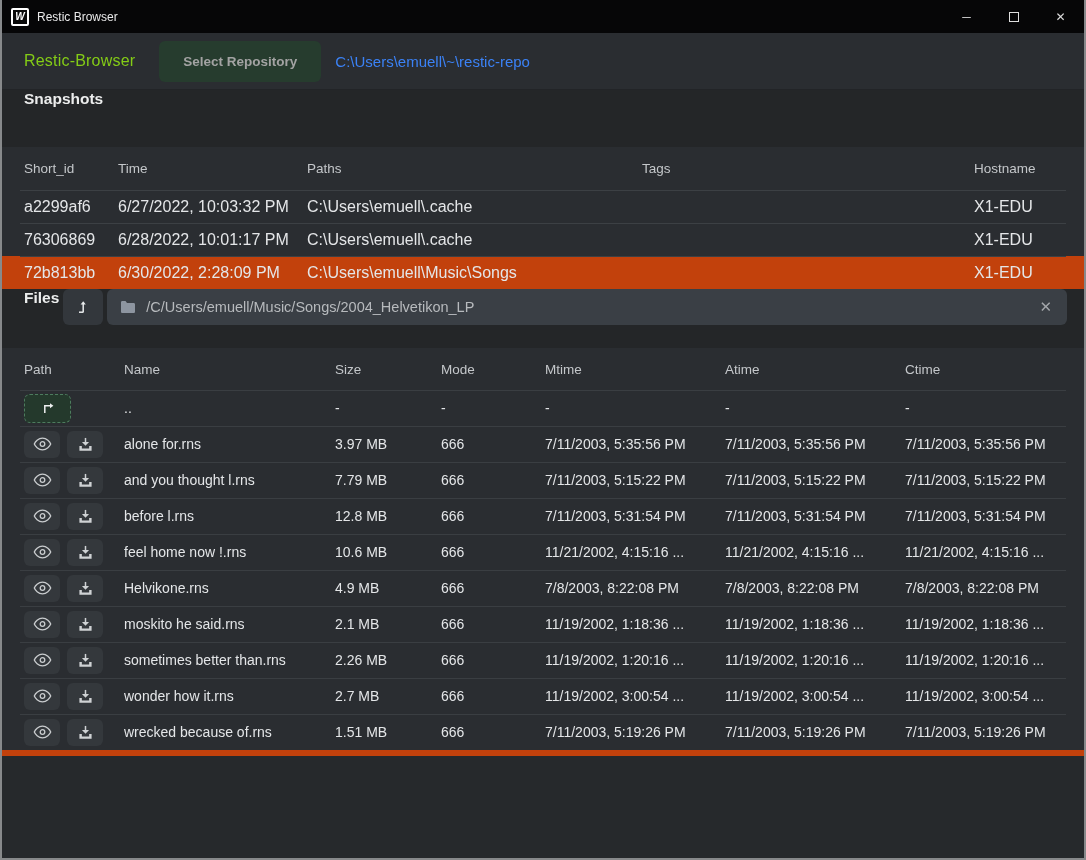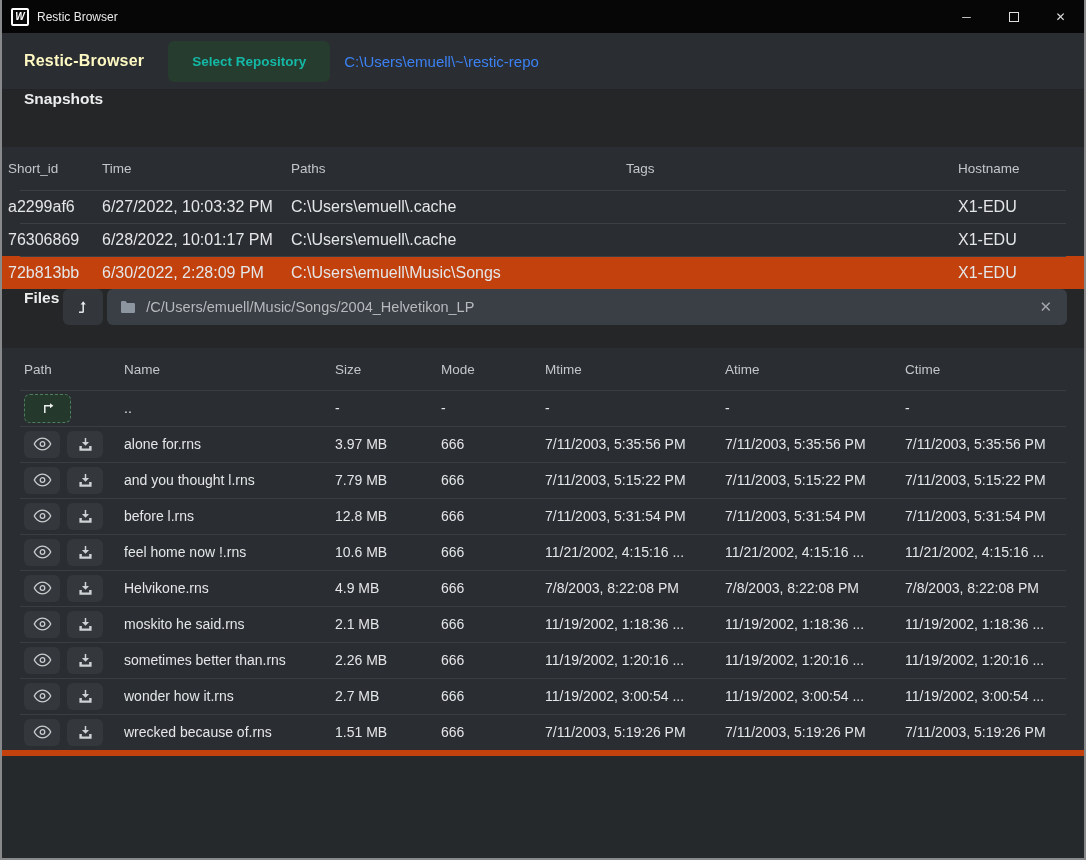--- a/index.html
+++ b/index.html
@@ -17,34 +17,34 @@
   .app-icon { width:18px; height:18px; border:2px solid #ffffff; border-radius:2px; background:#0a0a0a;
     color:#ffffff; font-size:10px; font-weight:bold; display:flex; align-items:center; justify-content:center; margin-right:8px; font-style:italic;}
   .title-text { color:#e9e9e9; font-size:12px; }
   .win-controls { margin-left:auto; display:flex; height:100%; }
   .win-btn { width:47px; height:100%; display:flex; align-items:center; justify-content:center; color:#dededе; }
   .win-btn span { color:#dedede; font-size:12px; line-height:1; }
   .max-box { width:10px; height:10px; border:1px solid #dedede; display:block; }
 
   
   .headerbar { height:57px; background:#2a2d31; display:flex; align-items:center; padding:0 22px; border-bottom:1px solid #222427; }
-  .brand { font-size:16px; font-weight:bold; color:#fef9c3; letter-spacing:.2px; }
-  .select-repo { margin-left:24px; background:#263c2e; border:none; border-radius:6px; color:#14b8a6;
+  .brand { font-size:16px; font-weight:normal; color:#84cc16; letter-spacing:.2px; }
+  .select-repo { margin-left:24px; background:#263c2e; border:none; border-radius:6px; color:#a3a3a3;
     font-family:inherit; font-size:13.5px; font-weight:bold; padding:13px 24px; cursor:pointer; }
   .repo-path { margin-left:14px; color:#3b82f6; font-size:15px; }
 
   
   .strip { background:#242628; display:flex; align-items:flex-start; padding:0 17px 0 22px; }
   .strip-title { font-size:15.5px; font-weight:bold; color:#eceded; }
   .snap-strip { height:57px; }
   .files-strip { height:59px; gap:4px; }
 
   
   .table { background:#2a2d31; }
-  .grid-snap { display:grid; grid-template-columns:94px 189px 335px 332px 1fr; align-items:center; padding:0 17px 0 6px; }
+  .grid-snap { display:grid; grid-template-columns:94px 189px 335px 332px 1fr; align-items:center; padding:0 17px 0 22px; }
   .grid-file { display:grid; grid-template-columns:100px 211px 106px 104px 180px 180px 1fr; align-items:center; padding:0 17px 0 22px; }
   .thead { height:43px; color:#c4c7ca; font-size:13.5px; }
   .files-thead { height:42px; }
   .cell { white-space:nowrap; overflow:hidden; }
 
   .snap-row { height:33px; color:#e4e6e8; font-size:16px; position:relative; cursor:pointer; }
   .snap-row::before { content:""; position:absolute; left:18px; right:18px; top:0; height:1px; background:#3c4044; }
   .snap-row.selected { background:#c2410c; }
 
   .file-row { height:36px; color:#e4e6e8; font-size:14px; position:relative; }

